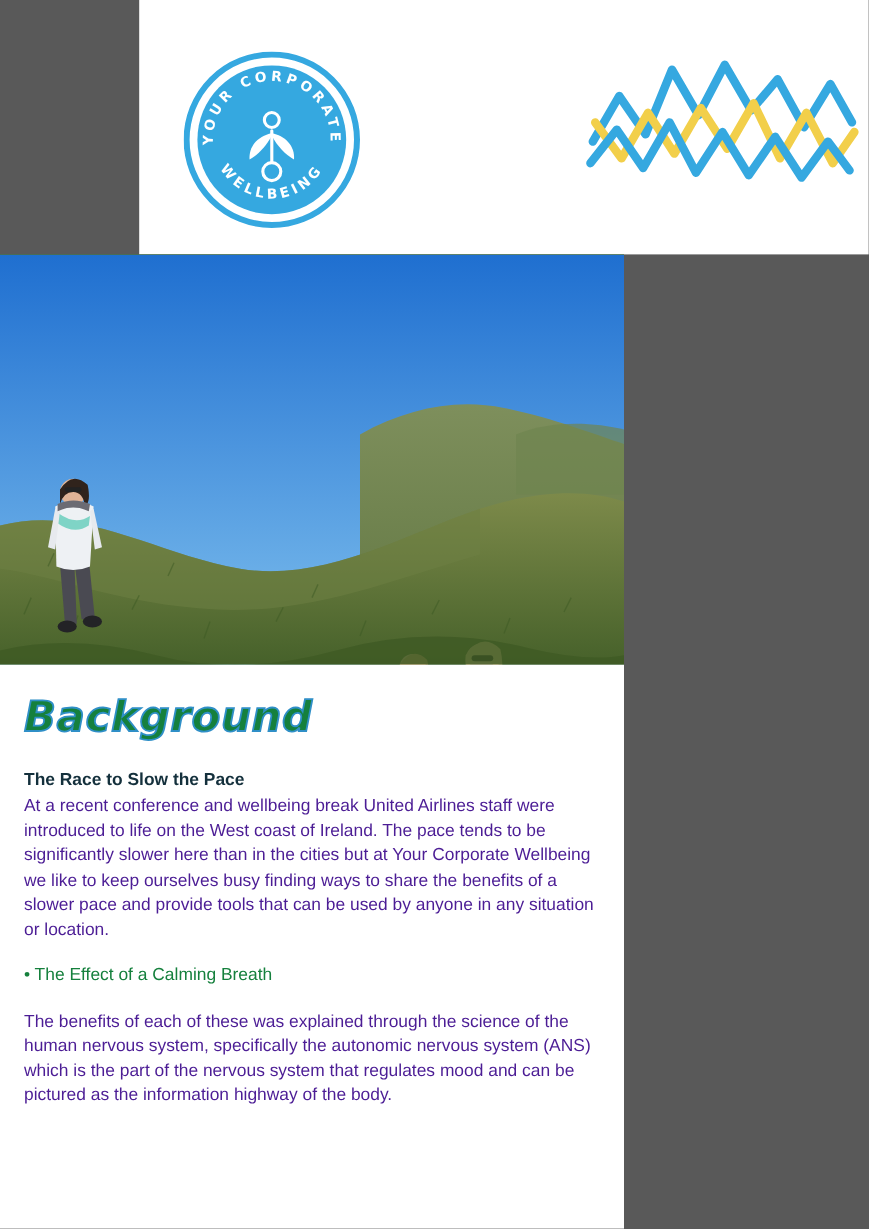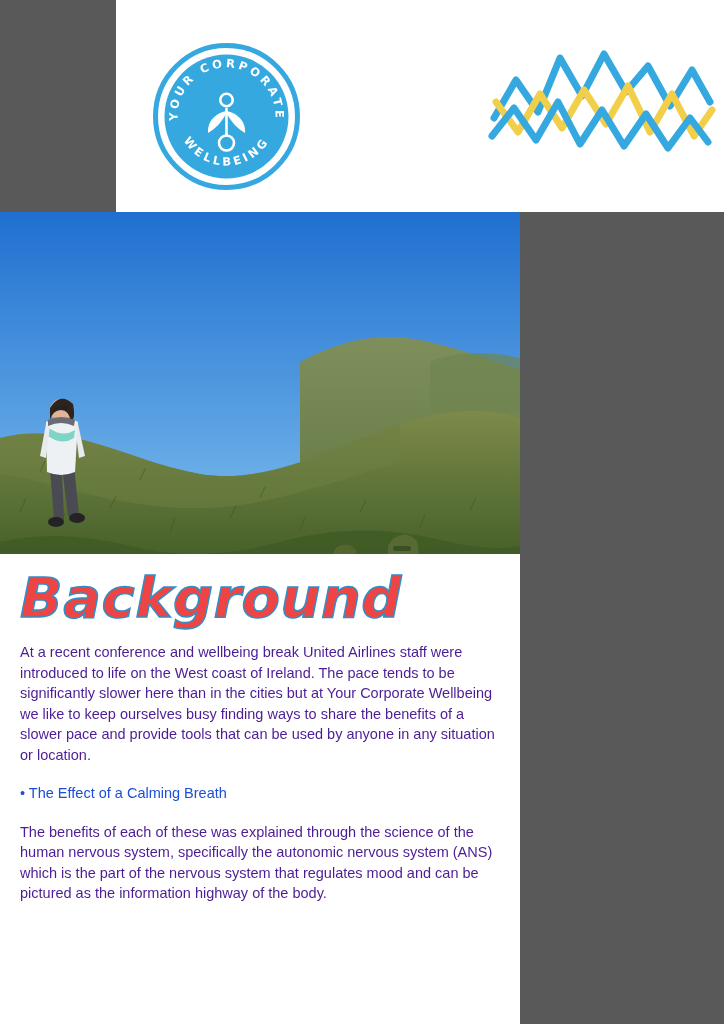--- a/index.html
+++ b/index.html
@@ -67,24 +67,24 @@
     width: 520px;
     height: 470px;
     background: #ffffff;
     padding: 18px 20px 0 20px;
   }
 
   .title {
     font-family: "DejaVu Sans", sans-serif;
     font-weight: bold;
     font-style: italic;
-    font-size: 56px;
+    font-size: 35px;
     line-height: 52px;
     letter-spacing: 0.5px;
-    color: #ef4444;
+    color: #15803d;
     -webkit-text-stroke: 1.5px #2f8fc7;
     margin: 0 0 18px 0;
   }
 
   .subhead {
     font-size: 14.5px;
     font-weight: bold;
     color: #14303c;
     margin-bottom: 4px;
   }
@@ -93,21 +93,21 @@
     font-size: 14.5px;
     line-height: 20.5px;
     color: #4c1d95;
     margin-bottom: 18px;
   }
   .para.tight { margin-bottom: 0; }
 
   .bullets {
     font-size: 14.5px;
     line-height: 20.5px;
-    color: #1d4ed8;
+    color: #15803d;
     margin-bottom: 18px;
     list-style: none;
   }
   .bullets li { white-space: pre; }
 </style>
 </head>
 <body>
 
 <div class="page">
 
@@ -250,20 +250,21 @@
         <rect x="430" y="414" width="12" height="9" rx="3" fill="#2a2a30"></rect>
       </g>
 
       <path d="M0 330 q60 -14 130 4 q70 18 150 -4 q80 -22 160 -2 q50 12 80 6 l0 8 L0 342 Z" fill="#3f5a24" opacity="0.85"></path>
     </svg>
   </div>
 
   <div class="content">
     <h1 class="title">Background</h1>
 
+    <div class="subhead">The Race to Slow the Pace</div>
 
     <p class="para">At a recent conference and wellbeing break United Airlines staff were introduced to life on the West coast of Ireland.  The pace tends to be significantly slower here than in the cities but at Your Corporate Wellbeing we like to keep ourselves busy finding ways to share the benefits of a slower pace and provide tools that can be used by anyone in any situation or location.</p>
 
 
     <ul class="bullets">
       <li>• The Effect of a Calming Breath</li>
     </ul>
 
     <p class="para tight">The benefits of each of these was explained through the science of the human nervous system, specifically the autonomic nervous system (ANS) which is the part of the nervous system that regulates mood and can be pictured as the information highway of the body.</p>
   </div>

